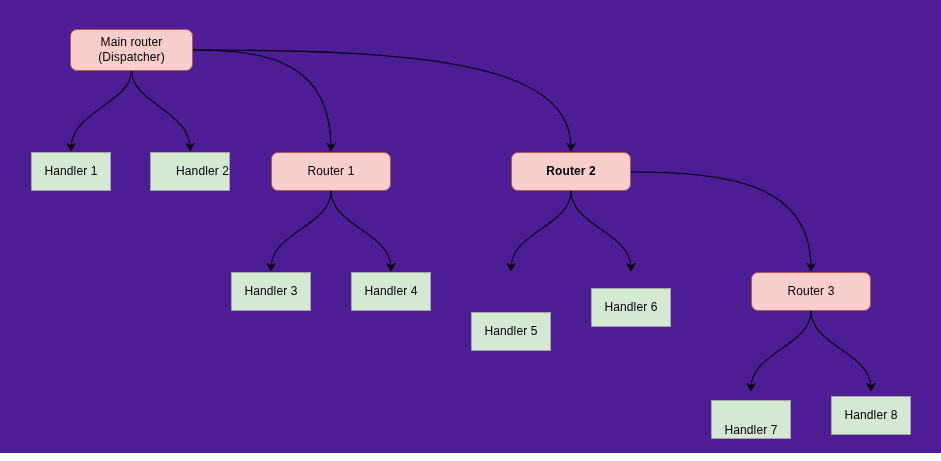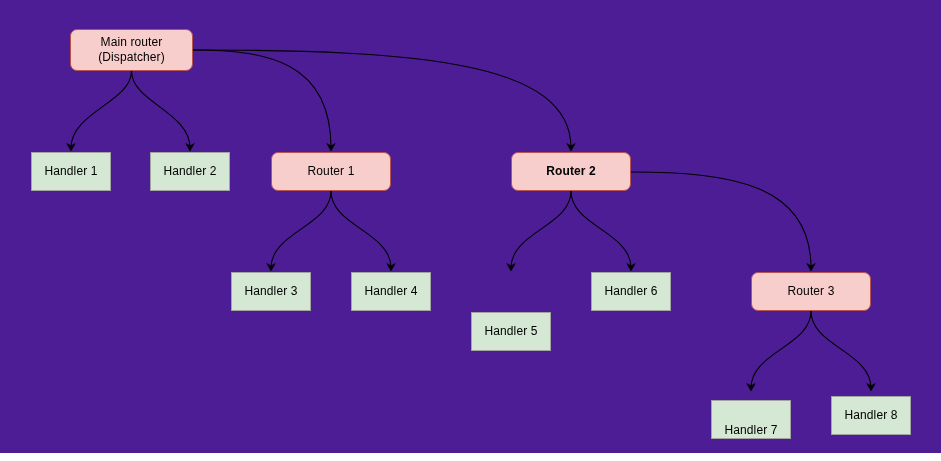--- a/index.html
+++ b/index.html
@@ -108,24 +108,24 @@
       </g>
       <g>
         <path class="edge-path" d="M 811 311 C 811 346 871 352 871 388"></path>
         <path class="arrow-head" d="M 866.8 383.5 L 871 391 L 875.2 383.5 L 871 385.8 Z"></path>
       </g>
     </svg>
   <div id="node-layer">
       <div class="node router" style="left: 70px; top: 29px; width: 123px; height: 42px;"><span>Main router
 (Dispatcher)</span></div>
       <div class="node handler" style="left: 31px; top: 152px; width: 80px; height: 39px;"><span>Handler 1</span></div>
-      <div class="node handler" style="left: 150px; top: 152px; width: 80px; height: 39px;"><span>Handler 2</span></div>
+      <div class="node handler" style="left: 150px; top: 152px; width: 80px; height: 39px; justify-content: flex-end;"><span>Handler 2</span></div>
       <div class="node router" style="left: 271px; top: 152px; width: 120px; height: 39px;"><span>Router 1</span></div>
       <div class="node router" style="left: 511px; top: 152px; width: 120px; height: 39px; font-weight: bold;"><span>Router 2</span></div>
       <div class="node handler" style="left: 231px; top: 272px; width: 80px; height: 39px;"><span>Handler 3</span></div>
       <div class="node handler" style="left: 351px; top: 272px; width: 80px; height: 39px;"><span>Handler 4</span></div>
       <div class="node handler" style="left: 471px; top: 272px; width: 80px; height: 39px; margin-top: 40px;"><span>Handler 5</span></div>
-      <div class="node handler" style="left: 591px; top: 272px; width: 80px; height: 39px;"><span>Handler 6</span></div>
+      <div class="node handler" style="left: 591px; top: 288px; width: 80px; height: 39px;"><span>Handler 6</span></div>
       <div class="node router" style="left: 751px; top: 272px; width: 120px; height: 39px;"><span>Router 3</span></div>
       <div class="node handler" style="left: 711px; top: 400px; width: 80px; height: 39px; align-items: flex-end;"><span>Handler 7</span></div>
       <div class="node handler" style="left: 831px; top: 396px; width: 80px; height: 39px;"><span>Handler 8</span></div>
     </div>
 </div>
 
 </body></html>

